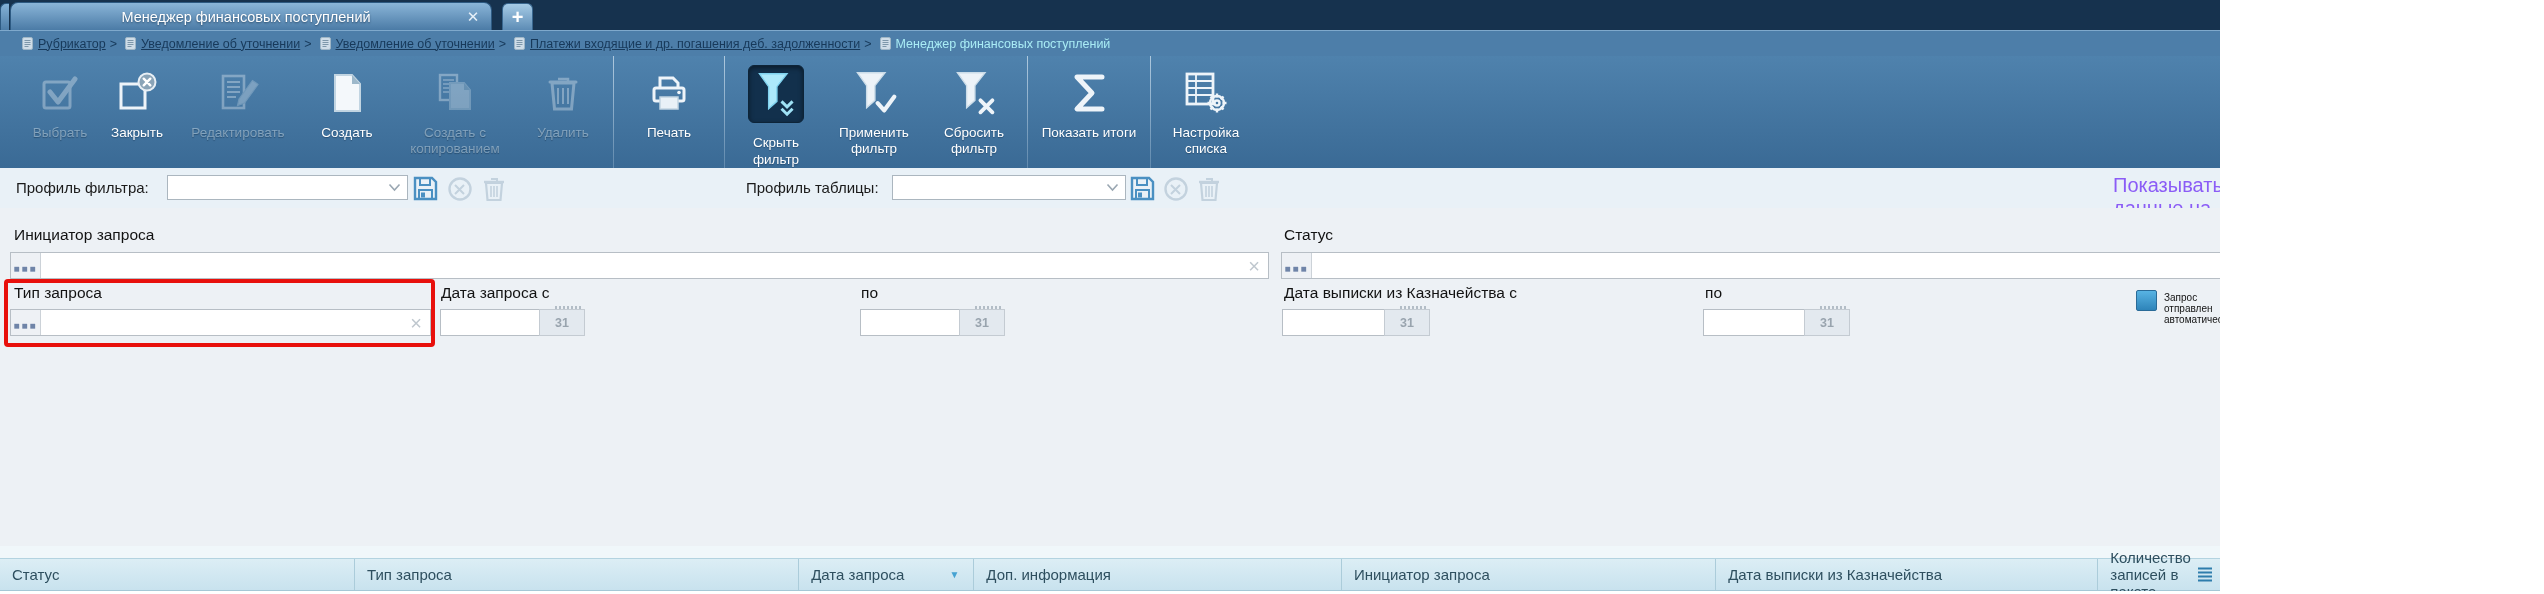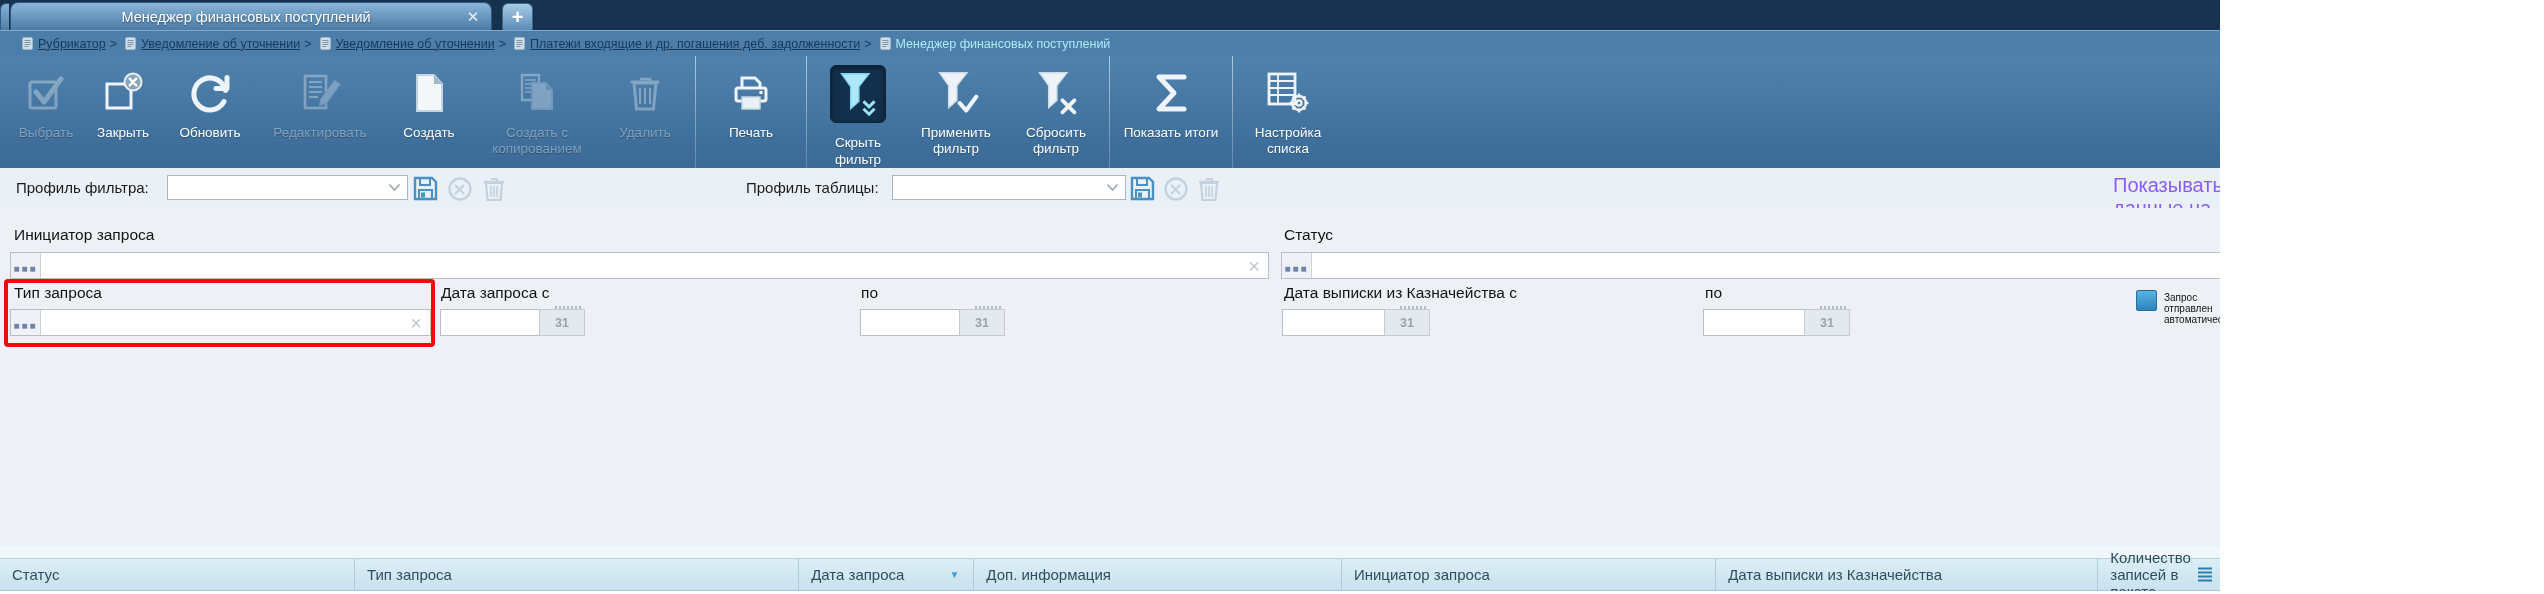--- a/index.html
+++ b/index.html
@@ -22,21 +22,21 @@
   
   .breadcrumbs{position:absolute;left:0;top:30px;width:100%;height:26px;background:#4d7ea9;border-top:1px solid #7fa9cc;
     box-sizing:border-box;display:flex;align-items:center;padding-left:14px;font-size:12.5px;white-space:nowrap;}
   .crumb-icon{display:inline-flex;margin:0 5px 0 8px;}
   .crumb.link{color:#17395a;text-decoration:underline;cursor:pointer;}
   .crumb.current{color:#a9ecf5;}
   .crumb-sep{color:#17395a;margin-left:4px;}
 
   
   .toolbar{position:absolute;left:0;top:56px;width:100%;height:112px;
-    background:linear-gradient(#4f82ad,#3a6a95);display:flex;align-items:stretch;padding-left:8px;box-sizing:border-box;}
+    background:linear-gradient(#4f82ad,#3a6a95);display:flex;align-items:stretch;padding-left:22px;box-sizing:border-box;}
   .tbtn{display:flex;flex-direction:column;align-items:center;padding-top:9px;color:#fff;
     font-size:13.5px;line-height:1.22;text-align:center;cursor:pointer;box-sizing:border-box;}
   .tbtn .ticon{height:56px;display:flex;align-items:center;justify-content:center;}
   .tbtn .ticon.active{background:#12304c;border:1px solid #0d2438;border-radius:6px;width:54px;height:56px;
     box-shadow:inset 0 2px 5px rgba(0,0,0,.45);}
   .tbtn .tlabel{margin-top:4px;text-shadow:0 1px 1px rgba(10,35,60,.4);}
   .tbtn.disabled{color:rgba(219,234,245,.45);cursor:default;}
   .tbtn.disabled svg{opacity:.35;}
   .tsep{width:1px;margin:0 3px;background:linear-gradient(rgba(225,238,248,.65),rgba(180,205,226,.3));}
 
@@ -160,29 +160,20 @@
       <div class="tbtn" style="width: 78px;">
         <div class="ticon">
           <svg width="46" height="46" viewBox="0 0 46 46">
             <rect x="7" y="14" width="24" height="24" fill="none" stroke="#eef4f9" stroke-width="3"></rect>
             <circle cx="33" cy="12" r="8.5" fill="#8aa4b8" stroke="#e8eff5" stroke-width="2"></circle>
             <path d="M29.7 8.7l6.6 6.6M36.3 8.7l-6.6 6.6" stroke="#fff" stroke-width="2.4" stroke-linecap="round"></path>
           </svg>
         </div>
         <div class="tlabel">Закрыть</div>
       </div>
-      <div class="tbtn" style="width: 96px;">
-        <div class="ticon">
-          <svg width="46" height="46" viewBox="0 0 46 46">
-            <path d="M38.5 20.5A16 16 0 1 0 37 31.5" fill="none" stroke="#eef4f9" stroke-width="5" stroke-linecap="round"></path>
-            <path d="M40 7.5v11H29" fill="none" stroke="#eef4f9" stroke-width="5" stroke-linejoin="round" stroke-linecap="round"></path>
-          </svg>
-        </div>
-        <div class="tlabel">Обновить</div>
-      </div>
       <div class="tbtn disabled" style="width: 124px;">
         <div class="ticon">
           <svg width="46" height="46" viewBox="0 0 46 46">
             <rect x="8" y="6" width="21" height="32" fill="none" stroke="#eef4f9" stroke-width="2.6"></rect>
             <path d="M12 12h13M12 17h13M12 22h13M12 27h9" stroke="#eef4f9" stroke-width="1.8"></path>
             <path d="M24 29L37.5 10.5l5.5 4L29.5 33l-7 2.5z" fill="#dce8f1" stroke="#b9cfdf" stroke-width="1.2"></path>
           </svg>
         </div>
         <div class="tlabel">Редактировать</div>
       </div>

